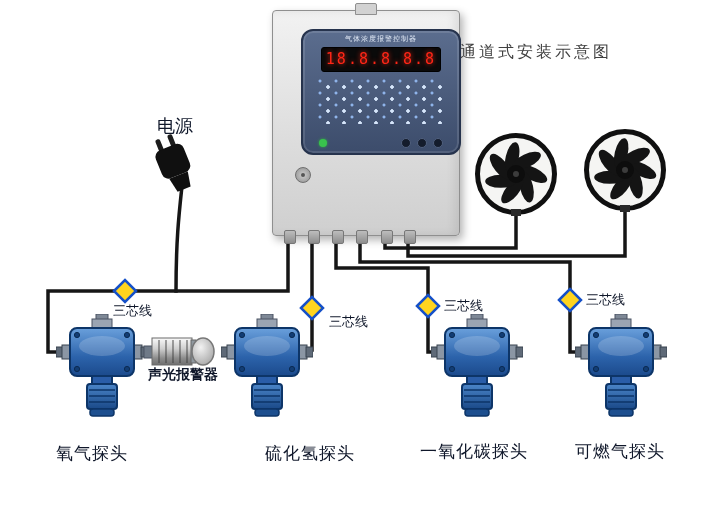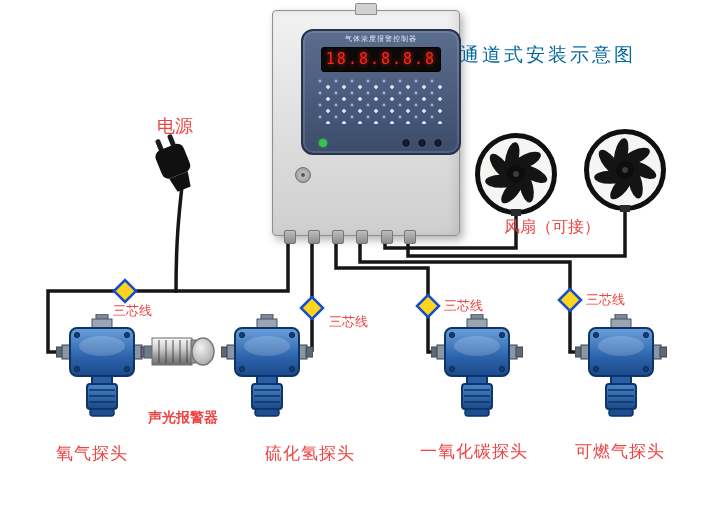--- a/index.html
+++ b/index.html
@@ -1,22 +1,22 @@
 <!DOCTYPE html>
 <html><head>
 <meta charset="utf-8">
 <style>
   html,body{margin:0;padding:0;background:#ffffff;font-family:"Liberation Sans",sans-serif;}
   .stage{position:relative;width:724px;height:519px;background:#ffffff;overflow:hidden;}
   .layer{position:absolute;left:0;top:0;z-index:1;}
-  .lbl{position:absolute;color:#ef4444;z-index:3;white-space:nowrap;}
-  .title{left:460px;top:42px;font-family:"DejaVu Serif",serif;font-size:19px;letter-spacing:3px;color:#0369a1;}
+  .lbl{position:absolute;color:#0f172a;z-index:3;white-space:nowrap;}
+  .title{left:460px;top:42px;font-family:"DejaVu Serif",serif;font-size:16px;letter-spacing:3px;color:#404040;}
   .lbl-power{left:157px;top:114px;font-size:18px;}
   .lbl-fan{left:504px;top:217px;font-size:16px;}
-  .lbl-alarm{left:148px;top:366px;font-size:14px;font-weight:bold;margin-top:43px;}
+  .lbl-alarm{left:148px;top:366px;font-size:14px;font-weight:bold;}
   .wire-tag{font-size:13px;}
   .tag1{left:113px;top:302px;} .tag2{left:329px;top:313px;}
   .tag3{left:444px;top:297px;} .tag4{left:586px;top:291px;}
   .det-lbl{font-size:17px;text-align:left;letter-spacing:1px;}
   .dl1{left:56px;top:442px;width:92px;} .dl2{left:221px;top:442px;width:92px;margin-left:44px;}
   .dl3{left:420px;top:440px;width:114px;} .dl4{left:575px;top:440px;width:92px;}
 
   
   .panel{position:absolute;left:272px;top:10px;width:186px;height:224px;z-index:2;
     background:linear-gradient(180deg,#f2f2f2,#dcdcdc 60%,#cfcfcf);
@@ -185,21 +185,20 @@
     <div class="gland g1"></div>
     <div class="gland g2"></div>
     <div class="gland g3"></div>
     <div class="gland g4"></div>
     <div class="gland g5"></div>
     <div class="gland g6"></div>
   </div>
 
   <div class="lbl title">通道式安装示意图</div>
   <div class="lbl lbl-power">电源</div>
-  <div class="lbl lbl-fan">风扇（可接）</div>
   <div class="lbl lbl-alarm">声光报警器</div>
   <div class="lbl wire-tag tag1">三芯线</div>
   <div class="lbl wire-tag tag2">三芯线</div>
   <div class="lbl wire-tag tag3">三芯线</div>
   <div class="lbl wire-tag tag4">三芯线</div>
   <div class="lbl det-lbl dl1">氧气探头</div>
   <div class="lbl det-lbl dl2">硫化氢探头</div>
   <div class="lbl det-lbl dl3">一氧化碳探头</div>
   <div class="lbl det-lbl dl4">可燃气探头</div>
 </div>

